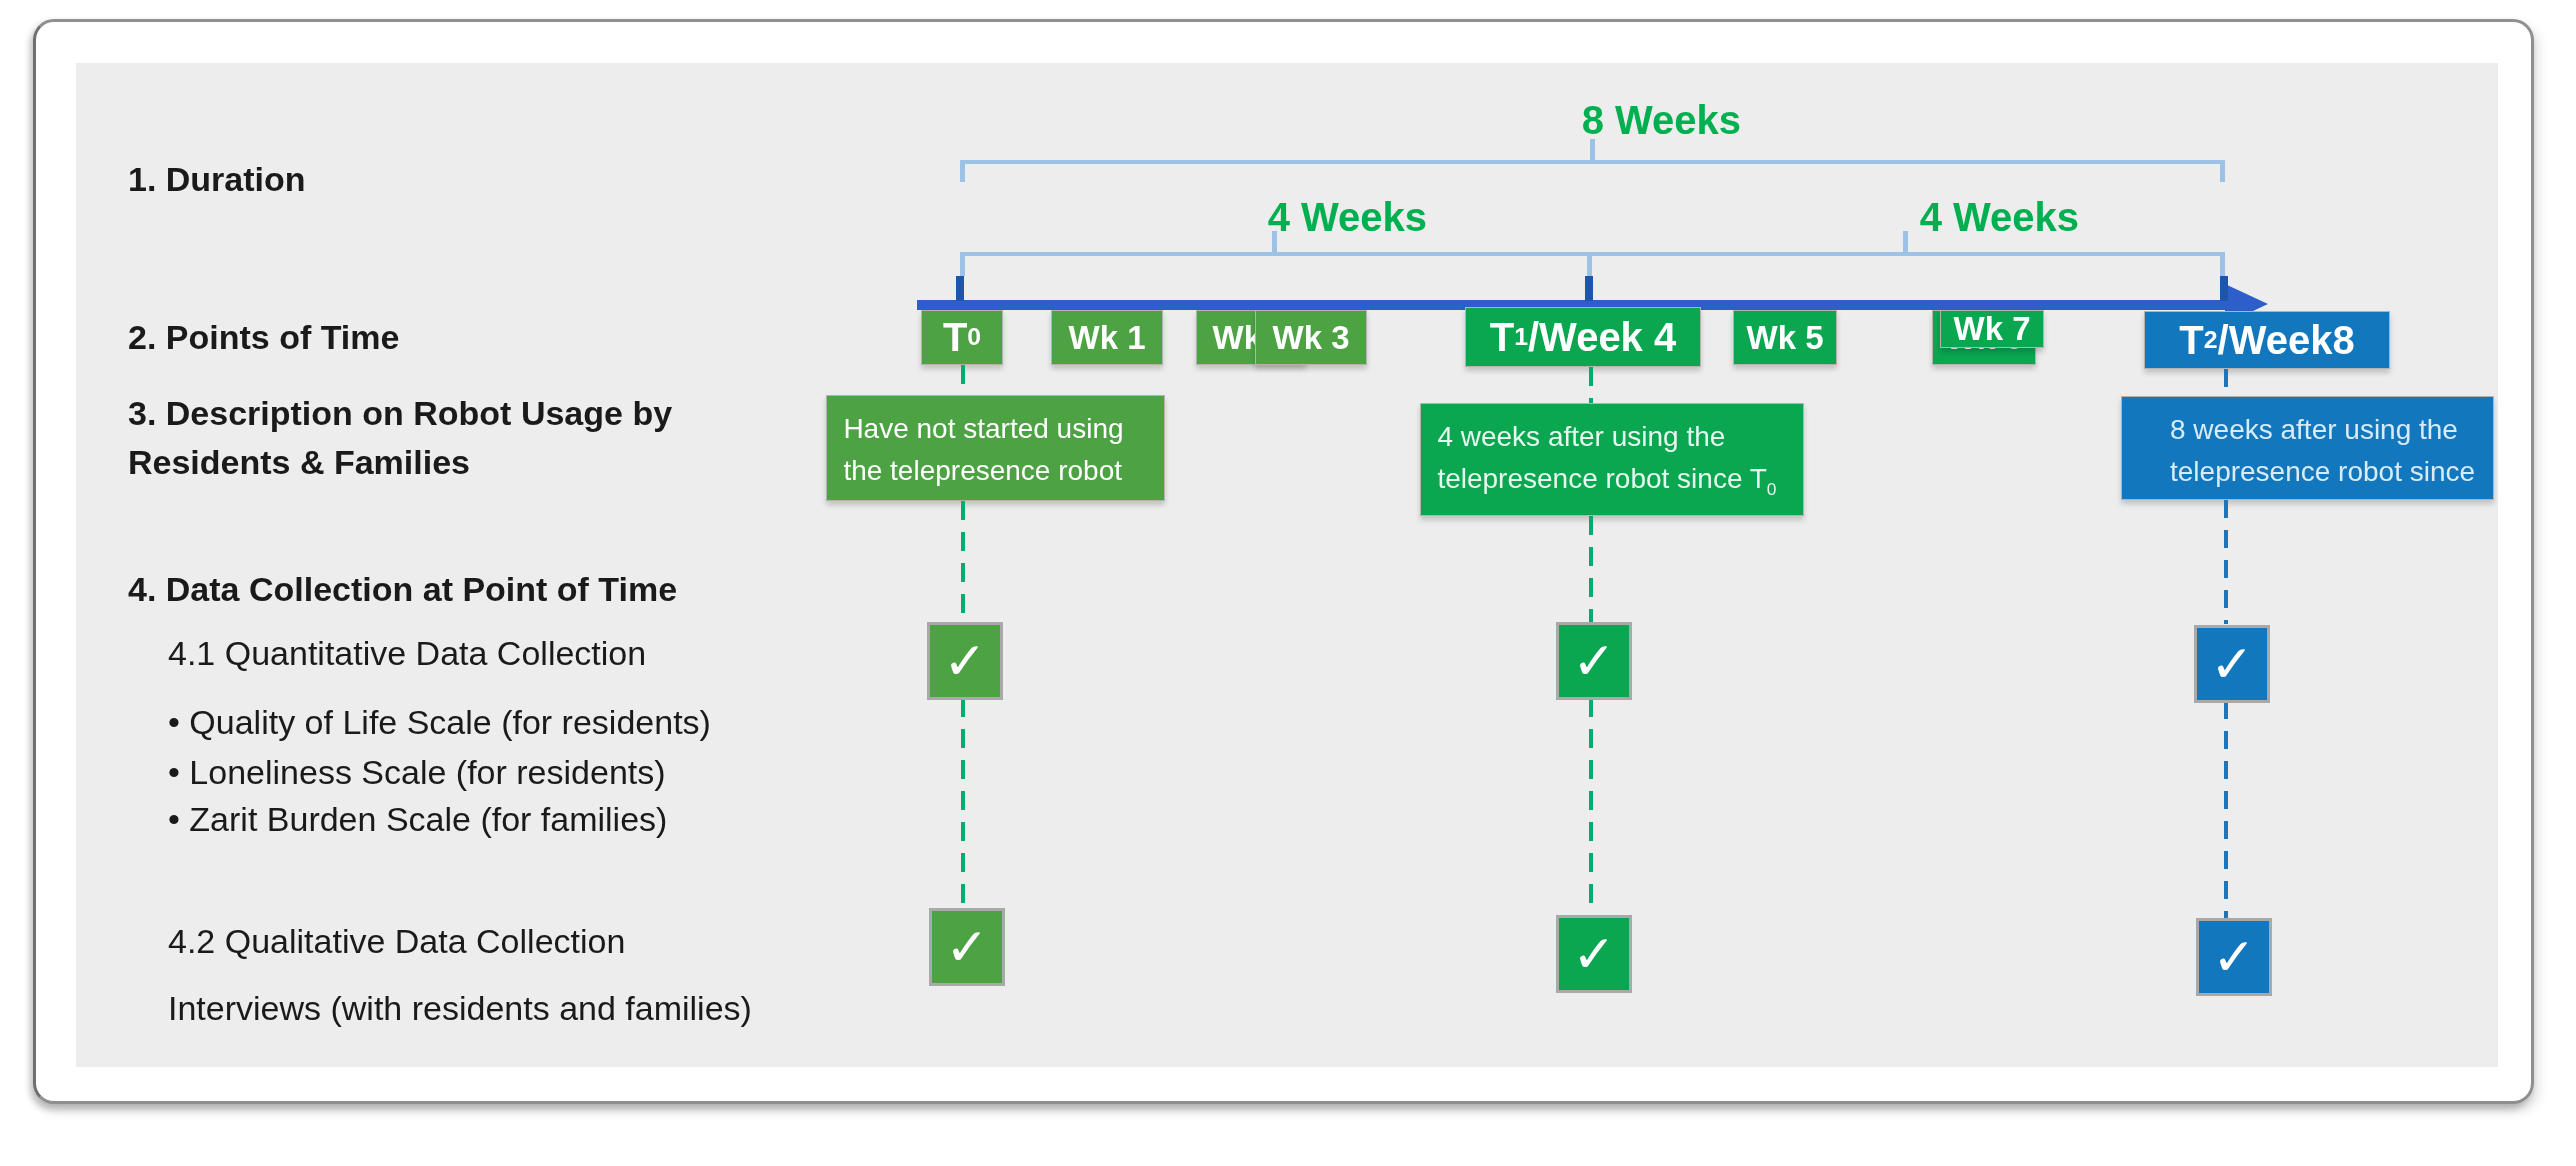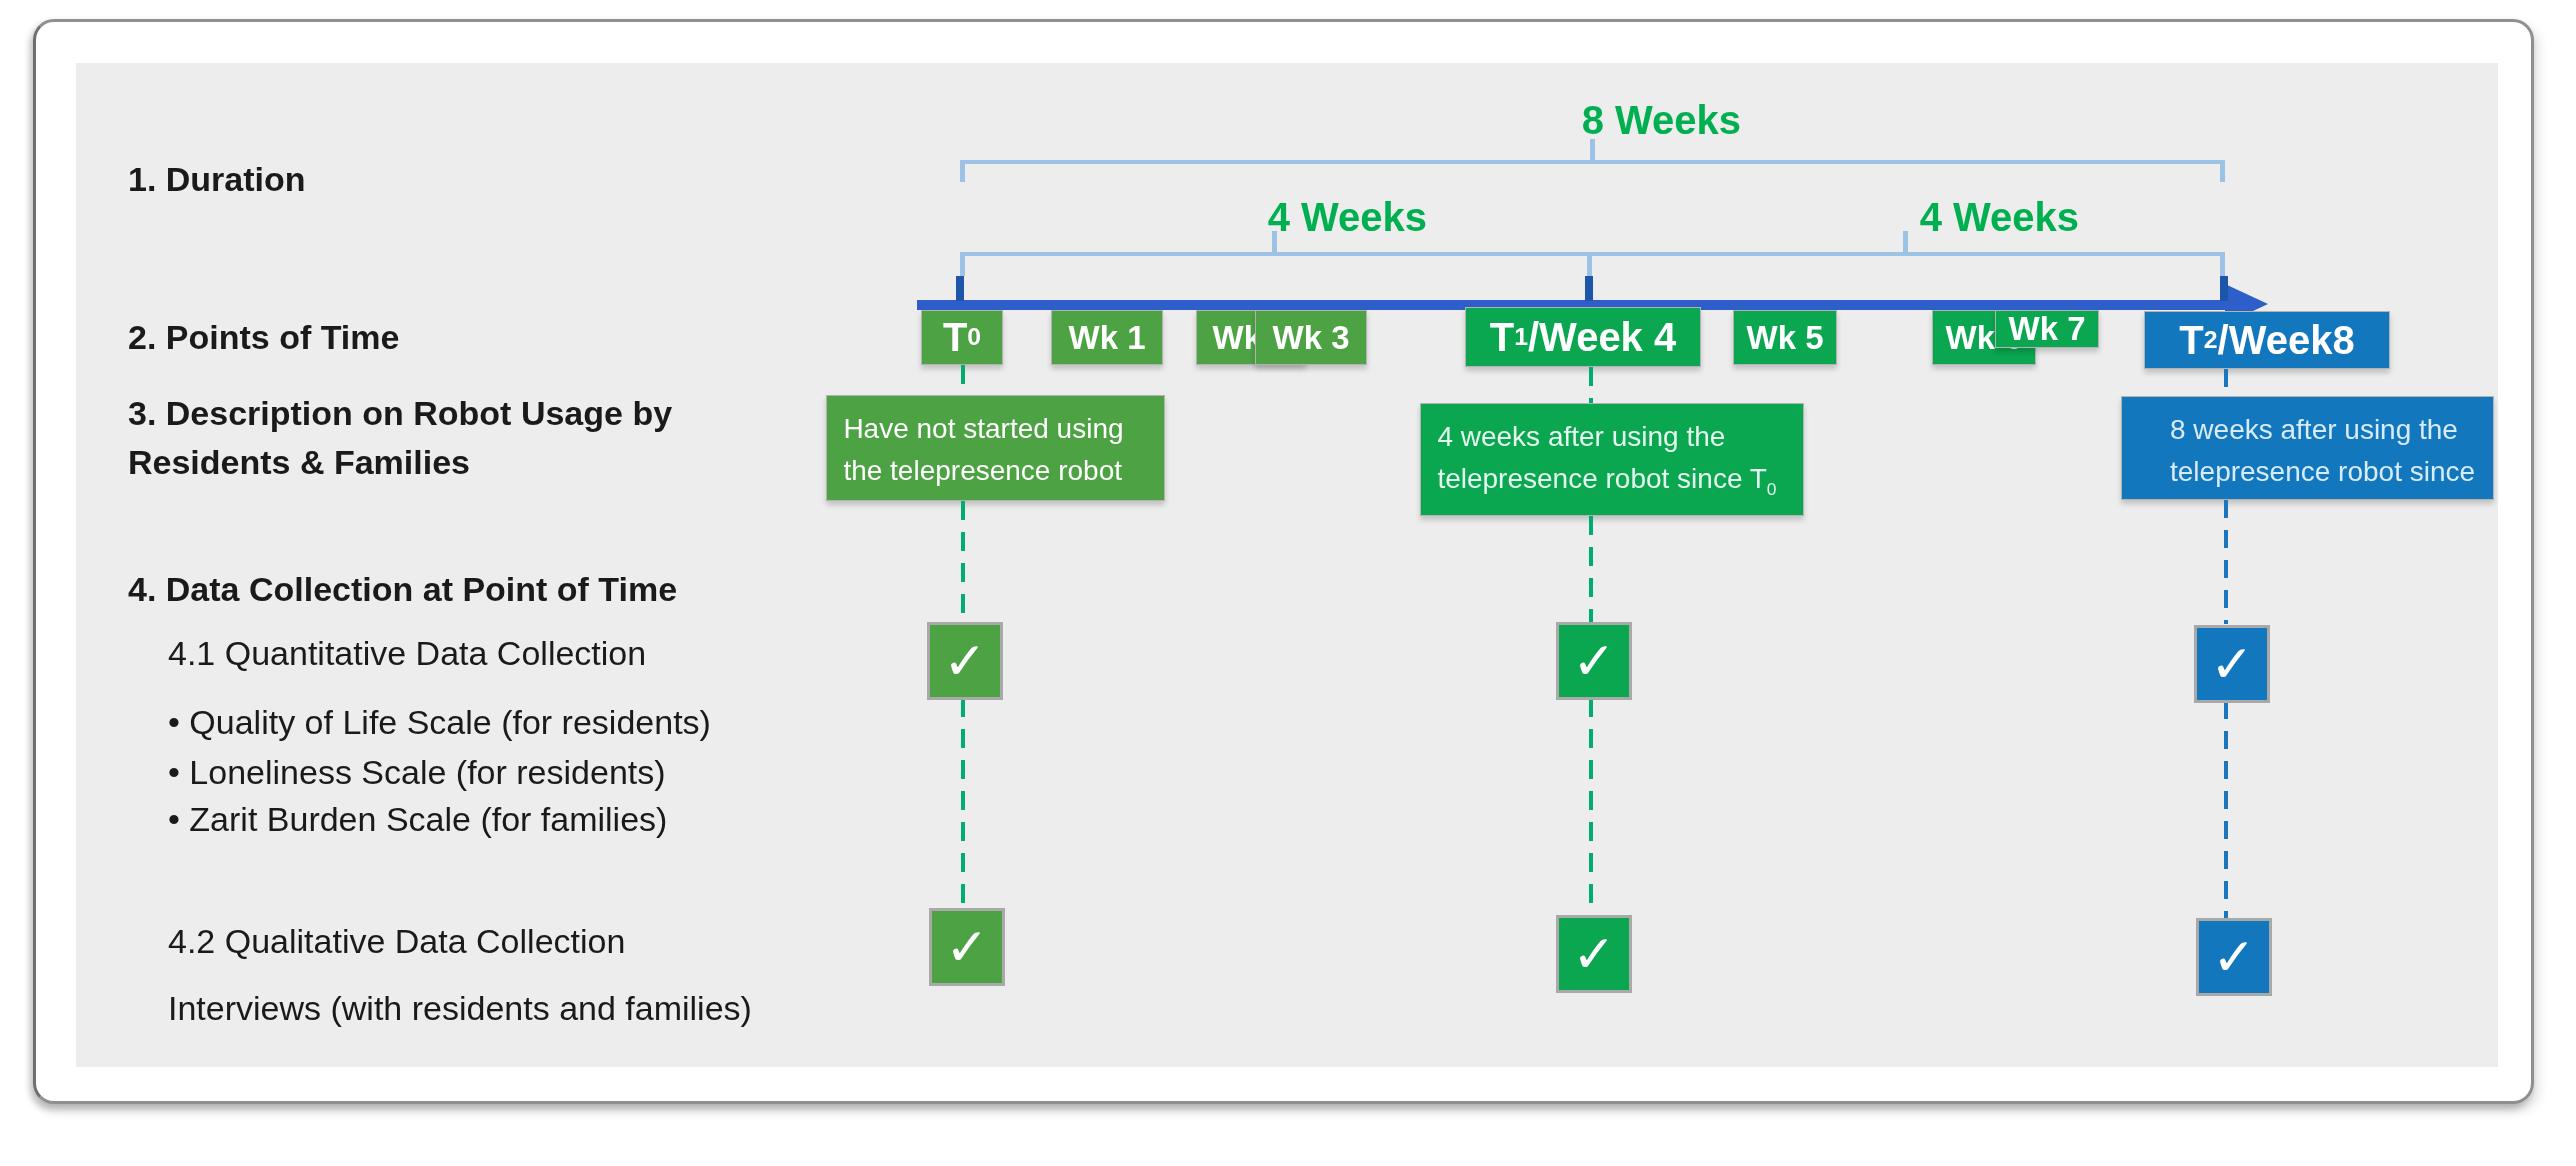--- a/index.html
+++ b/index.html
@@ -113,21 +113,21 @@
     <span>T</span>
       <sub>1</sub>
       <span>/Week 4</span>
   </div>
   <div class="pt minor g2" style="left:1733px;top:310px;width:104px;height:55px">
     <span>Wk 5</span>
   </div>
   <div class="pt minor g2" style="left:1932px;top:310px;width:104px;height:55px">
     <span>Wk 6</span>
   </div>
-  <div class="pt minor g2" style="left:1995px;top:310px;width:104px;height:38px">
+  <div class="pt minor g2" style="left:1940px;top:310px;width:104px;height:38px">
     <span>Wk 7</span>
   </div>
   <div class="pt major b3" style="left:2144px;top:311px;width:246px;height:58px">
     <span>T</span>
       <sub>2</sub>
       <span> /Week8</span>
   </div>
 
   <div class="desc d1 g1" style="left:826px;top:395px;width:339px;height:106px">
     <span>Have not started using the telepresence robot</span><sub></sub>

